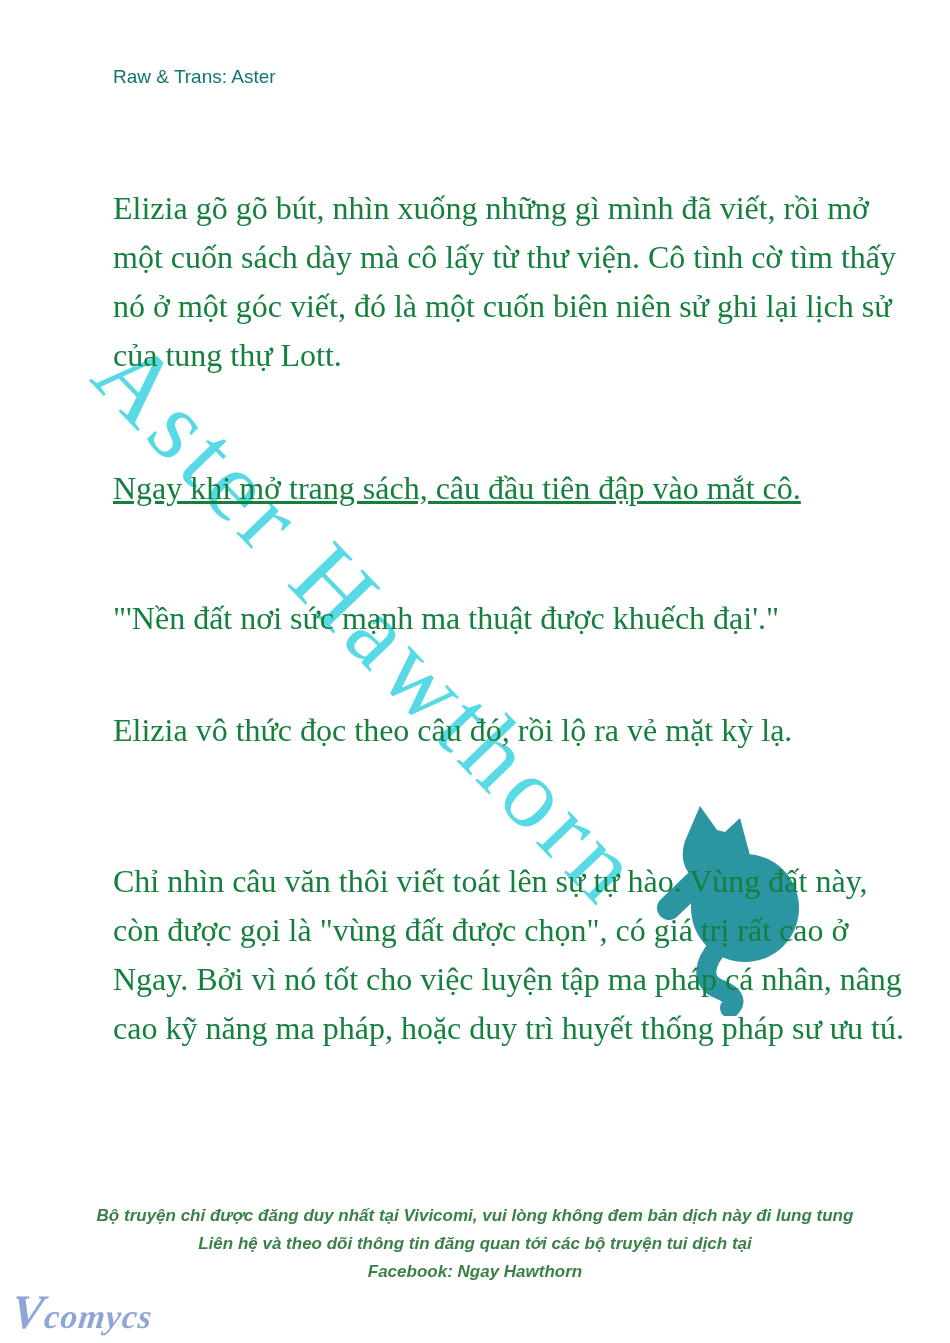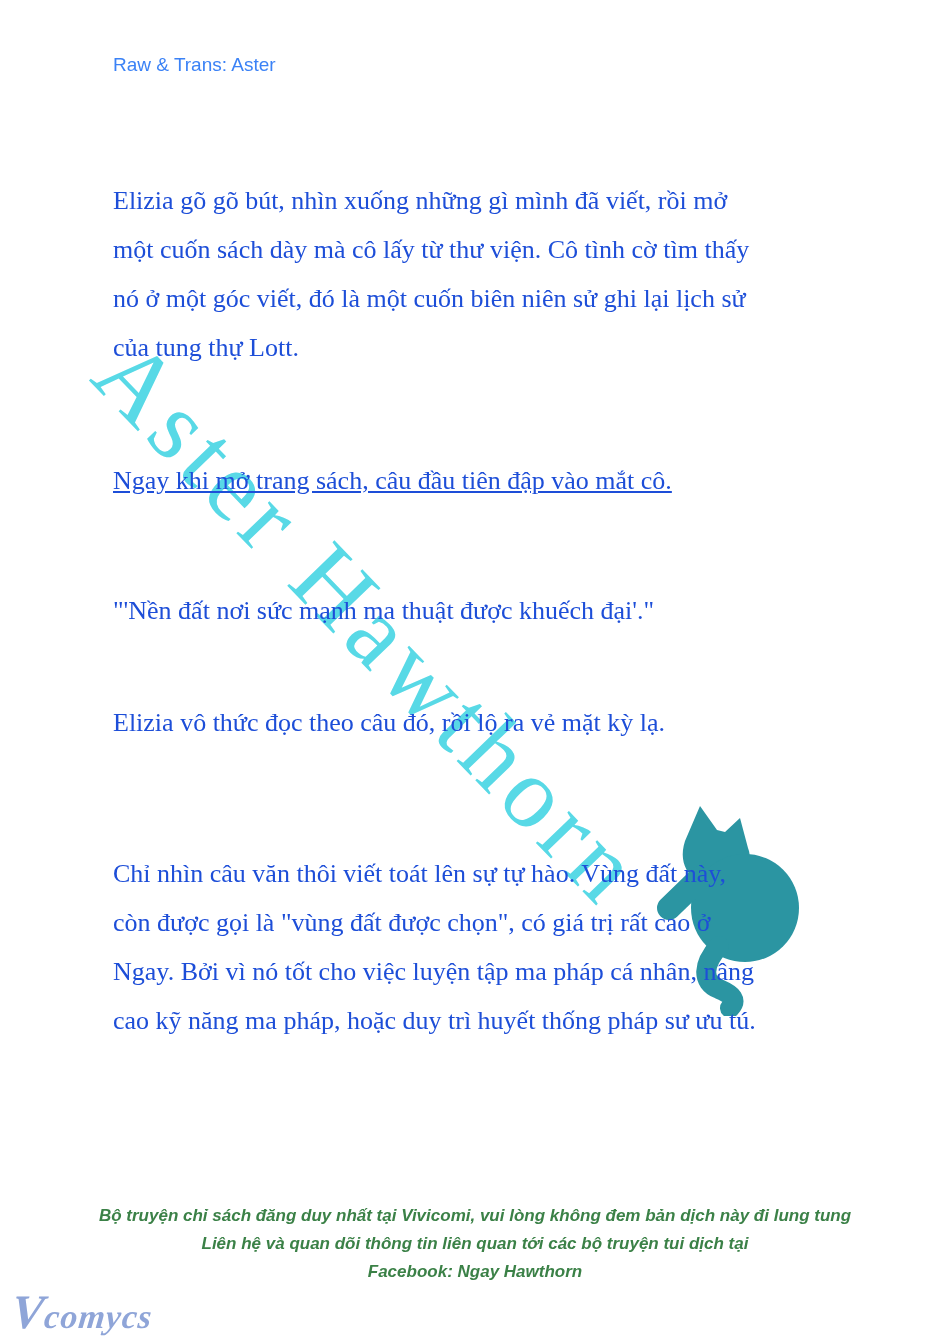--- a/index.html
+++ b/index.html
@@ -28,33 +28,34 @@
     line-height: 1;
   }
   .cat-svg { position: absolute; left: 645px; top: 796px; }
 
   
   .content { position: absolute; inset: 0; z-index: 2; }
 
   .credit {
     position: absolute;
     left: 113px;
-    top: 54px;
+    top: 66px;
     font-family: "Liberation Sans", sans-serif;
     font-size: 19px;
-    color: #3b82f6;
+    color: #0f766e;
   }
 
   .para {
     position: absolute;
     left: 113px;
     width: 760px;
-    font-size: 26px;
+    font-size: 32px;
     line-height: 49px;
-    color: #1d4ed8;
+    color: #15803d;
+    margin-top: 8px;
   }
   .para div { white-space: nowrap; }
   .p1 { top: 176px; }
   .p2 { top: 456px; text-decoration: underline; }
   .p3 { top: 586px; }
   .p4 { top: 698px; }
   .p5 { top: 849px; }
 
   .footer {
     position: absolute;
@@ -128,22 +129,22 @@
     </div>
 
     <div class="para p5">
       <div>Chỉ nhìn câu văn thôi viết toát lên sự tự hào. Vùng đất này,</div>
       <div>còn được gọi là "vùng đất được chọn", có giá trị rất cao ở</div>
       <div>Ngay. Bởi vì nó tốt cho việc luyện tập ma pháp cá nhân, nâng</div>
       <div>cao kỹ năng ma pháp, hoặc duy trì huyết thống pháp sư ưu tú.</div>
     </div>
 
     <div class="footer" style="color: rgb(59, 129, 71);">
-      <div>Bộ truyện chỉ sách đăng duy nhất tại Vivicomi, vui lòng không đem bản dịch này đi lung tung</div>
-      <div>Liên hệ và quan dõi thông tin liên quan tới các bộ truyện tui dịch tại</div>
+      <div>Bộ truyện chỉ được đăng duy nhất tại Vivicomi, vui lòng không đem bản dịch này đi lung tung</div>
+      <div>Liên hệ và theo dõi thông tin đăng quan tới các bộ truyện tui dịch tại</div>
       <div>Facebook: Ngay Hawthorn</div>
     </div>
 
     <div class="logo" style="color: rgb(143, 165, 216);">
       <span class="logo-v">V</span><span class="logo-rest">comycs</span>
     </div>
 
   </div>
 </div>
 

